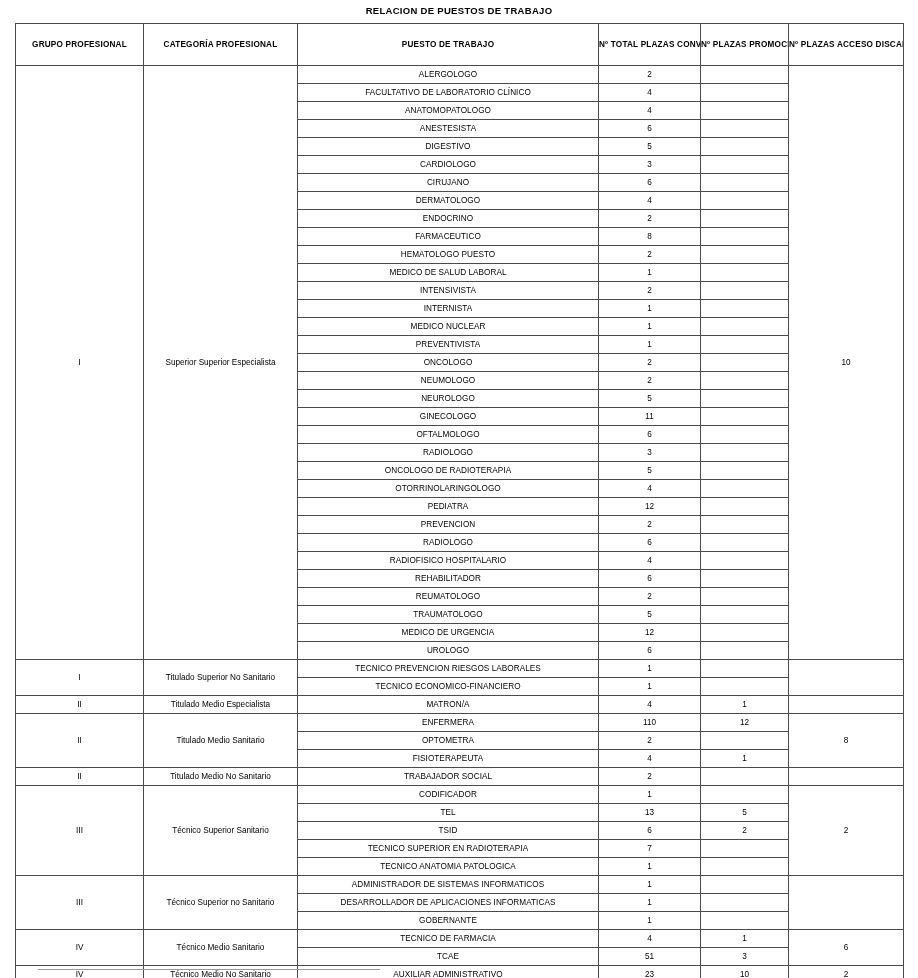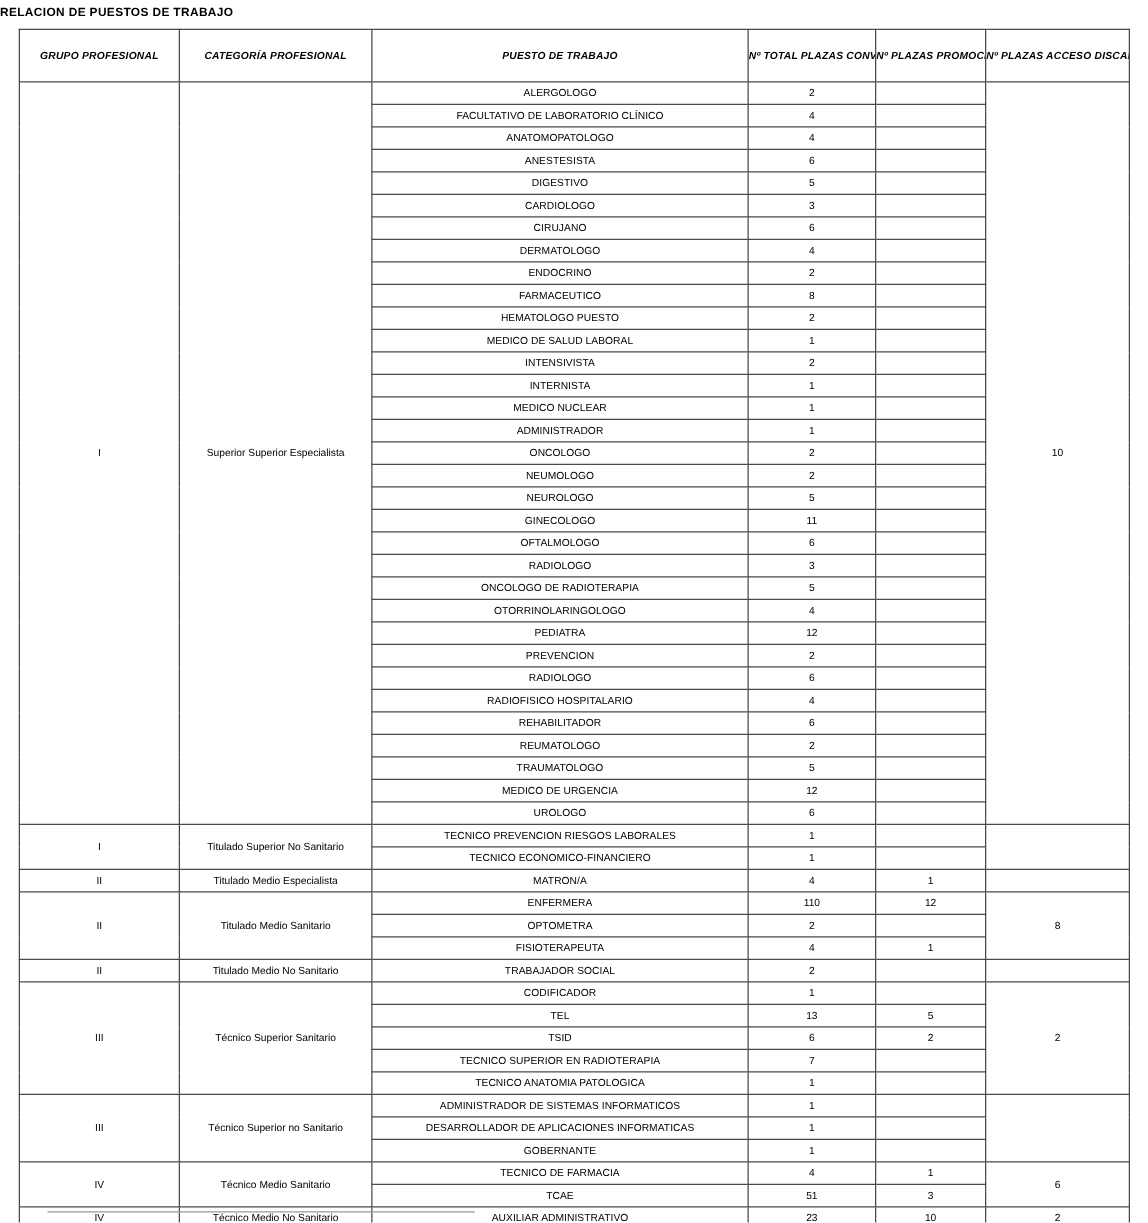--- a/index.html
+++ b/index.html
@@ -14,20 +14,21 @@
     color: #000000;
     -webkit-font-smoothing: antialiased;
   }
   .page {
     position: relative;
     width: 918px;
     height: 978px;
     box-sizing: border-box;
   }
   .doc-title {
+    text-align: center;
     font-size: 9.5px;
     font-weight: bold;
     letter-spacing: 0.3px;
     padding-top: 5px;
     padding-bottom: 7px;
   }
   table.rpt {
     border-collapse: collapse;
     table-layout: fixed;
     width: 888px;
@@ -43,21 +44,20 @@
     white-space: nowrap;
   }
   thead th {
     font-weight: bold;
     text-align: center;
     letter-spacing: 0.2px;
     height: 41px;
     line-height: 1.22;
     border-bottom: 1.6px solid #3a3a3a;
     font-size: 8.4px;
-    font-style: italic;
   }
   td.c-grupo, td.c-categoria {
     text-align: center;
     font-weight: normal;
     font-size: 8.2px;
   }
   td.c-puesto {
     text-align: center;
     padding-left: 4px;
     letter-spacing: 0.05px;
@@ -185,21 +185,21 @@
           <td class="c-puesto">INTERNISTA</td>
           <td class="c-num">1</td>
           <td class="c-num"></td>
         </tr>
         <tr>
           <td class="c-puesto">MEDICO NUCLEAR</td>
           <td class="c-num">1</td>
           <td class="c-num"></td>
         </tr>
         <tr>
-          <td class="c-puesto">ADMINISTRADOR</td>
+          <td class="c-puesto">PREVENTIVISTA</td>
           <td class="c-num">1</td>
           <td class="c-num"></td>
         </tr>
         <tr>
           <td class="c-puesto">ONCOLOGO</td>
           <td class="c-num">2</td>
           <td class="c-num"></td>
         </tr>
         <tr>
           <td class="c-puesto">NEUMOLOGO</td>

